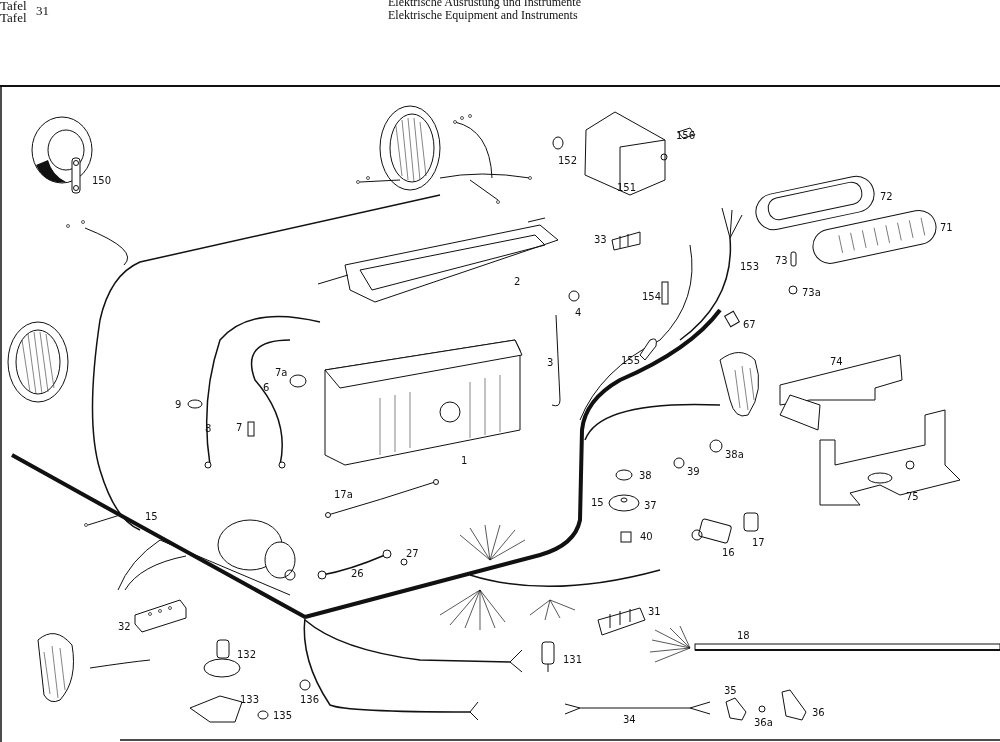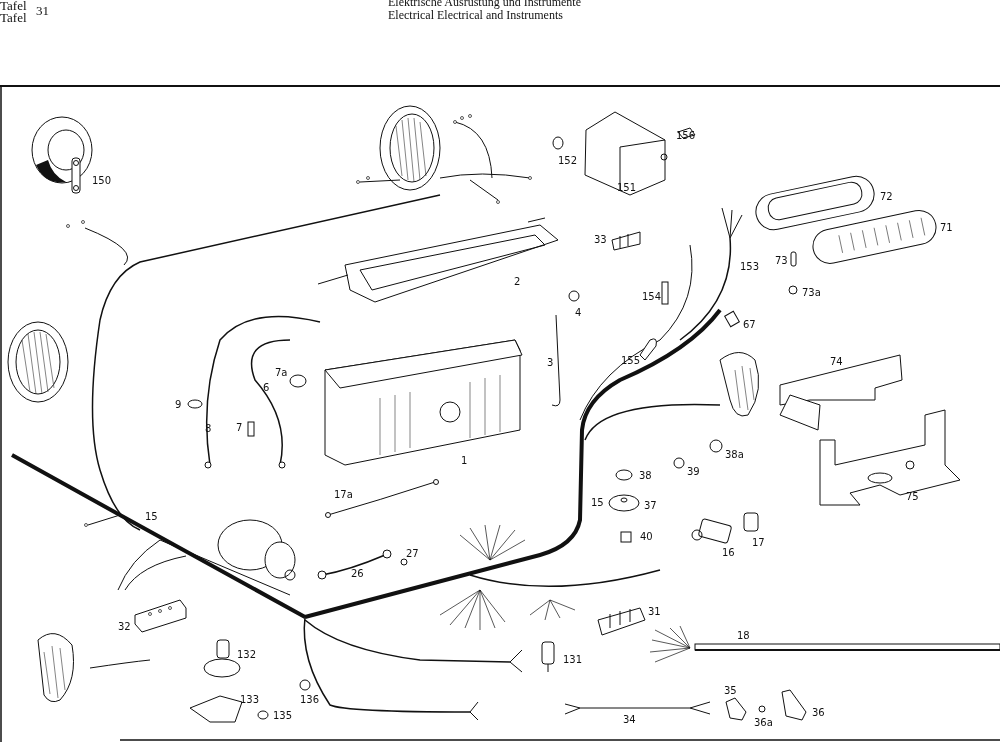--- a/index.html
+++ b/index.html
@@ -21,21 +21,21 @@
 </head>
 <body>
 
 <div class="hdr-left">
   <div>Tafel</div>
   <div>Tafel</div>
   <span class="num">31</span>
 </div>
 <div class="hdr-center">
   <div>Elektrische Ausrüstung und Instrumente</div>
-  <div>Electrical Electrical and Instruments</div>
+  <div>Elektrische Equipment and Instruments</div>
 </div>
 
 <svg width="1000" height="742" viewBox="0 0 1000 742">
 
   <line x1="0" y1="86" x2="1000" y2="86" stroke="#111" stroke-width="2"></line>
   <line x1="1" y1="86" x2="1" y2="742" stroke="#111" stroke-width="1.5"></line>
   <line x1="120" y1="740" x2="1000" y2="740" stroke="#111" stroke-width="1.5"></line>
 
   <g>
     <ellipse cx="62" cy="150" rx="30" ry="33" class="part"></ellipse>

